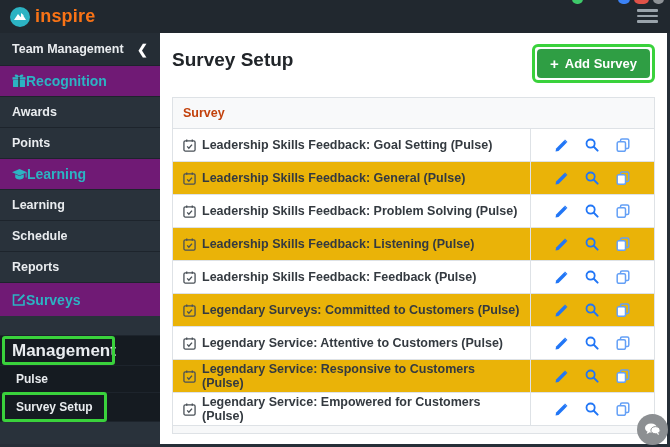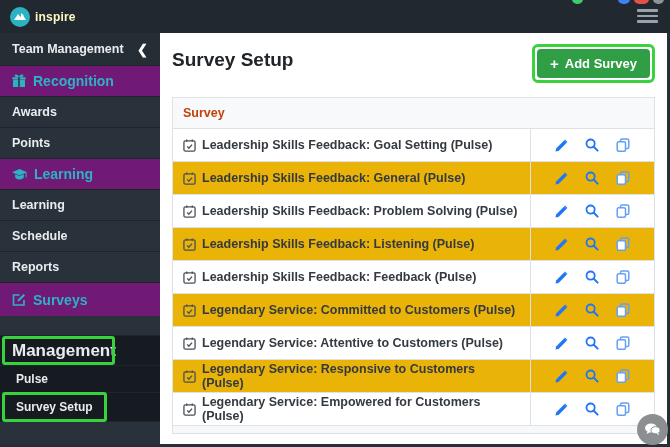--- a/index.html
+++ b/index.html
@@ -12,31 +12,31 @@
   
   .topbar {
     position:absolute; top:0; left:0; right:0; height:33px;
     background:#21282f; display:flex; align-items:center; padding:0 10px;
   }
   .brand { display:flex; align-items:center; gap:5px; }
   .brand-circle {
     width:20px; height:20px; border-radius:50%; background:#2cb3c3;
     display:flex; align-items:center; justify-content:center;
   }
-  .brand-name { color:#fef9c3; font-size:12px; font-weight:700; letter-spacing:.2px; }
+  .brand-name { color:#f97316; font-size:18px; font-weight:700; letter-spacing:.2px; }
   .edge-dots { position:absolute; top:-3px; right:0; height:8px; width:120px; }
   .edge-dot { position:absolute; top:0; height:7px; border-radius:0 0 5px 5px; }
   .hamburger { position:absolute; right:12px; top:9px; width:21px; cursor:pointer; }
   .hamburger span { display:block; height:2.5px; background:#9aa3ab; border-radius:1px; margin-bottom:3px; }
   
   .app { position:absolute; top:33px; left:0; right:3px; bottom:3px; display:flex; }
   
   .sidebar { width:160px; background:#29323b; display:flex; flex-direction:column; flex:none; }
   .srow {
-    position:relative; display:flex; align-items:center; gap:7px;
+    position:relative; display:flex; align-items:center; 
     padding:0 12px; border-top:1px solid #1d242c; color:#e9ecef;
     font-size:12.5px; font-weight:600; cursor:pointer; flex:none;
   }
   .srow:first-child { border-top:none; }
   .collapse-row { height:32px; background:#252d35; justify-content:space-between; }
   .sec-head { height:31px; background:#701a75; color:#2cb3c3; font-size:14px; font-weight:700; }
   .sitem { height:31px; }
   .sub-block { background:#151b21; }
   .sub-parent { height:30px; font-size:17px; font-weight:700;margin-top:19px; }
   .sub-item { height:27px; padding-left:16px; font-size:12px; }
@@ -372,21 +372,21 @@
         <div class="trow body-row striped">
           <div class="cell-survey">
               <span class="sicon">
                 <svg width="13" height="13" viewBox="0 0 14 14">
                   <rect x="1" y="2" width="12" height="11" rx="1.5" fill="none" stroke="#495057" stroke-width="1.4"></rect>
                   <line x1="4" y1="0.5" x2="4" y2="3" stroke="#495057" stroke-width="1.4"></line>
                   <line x1="10" y1="0.5" x2="10" y2="3" stroke="#495057" stroke-width="1.4"></line>
                   <path d="M4.5 8 L6.3 10 L9.7 6" fill="none" stroke="#495057" stroke-width="1.4"></path>
                 </svg>
               </span>
-              <span>Legendary Service: Committed to Customers (Pulse)</span>
+              <span>Legendary Surveys: Committed to Customers (Pulse)</span>
             </div>
           <div class="cell-actions">
               <span class="aicon">
                 <svg width="13" height="13" viewBox="0 0 14 14">
                   <path d="M1.2 10.2 L0.6 13.4 L3.8 12.8 L12.6 4 L10 1.4 Z" fill="#2176f6"></path>
                   <path d="M10.8 0.6 L13.4 3.2 L12.6 4 L10 1.4 Z" fill="#2176f6"></path>
                 </svg>
               </span>
               <span class="aicon">
                 <svg width="14" height="14" viewBox="0 0 14 14">

